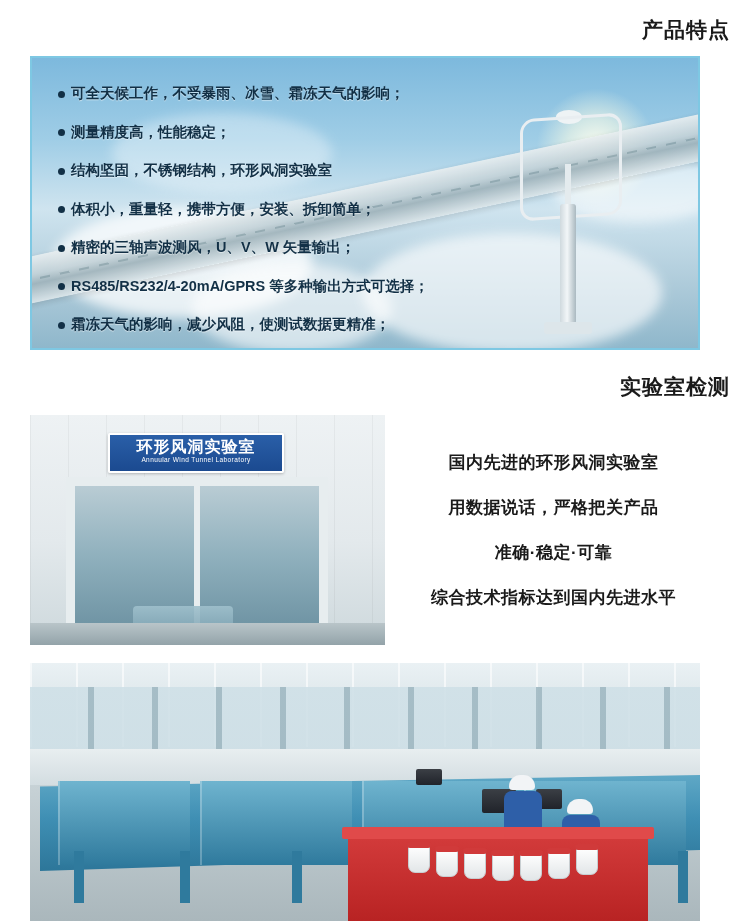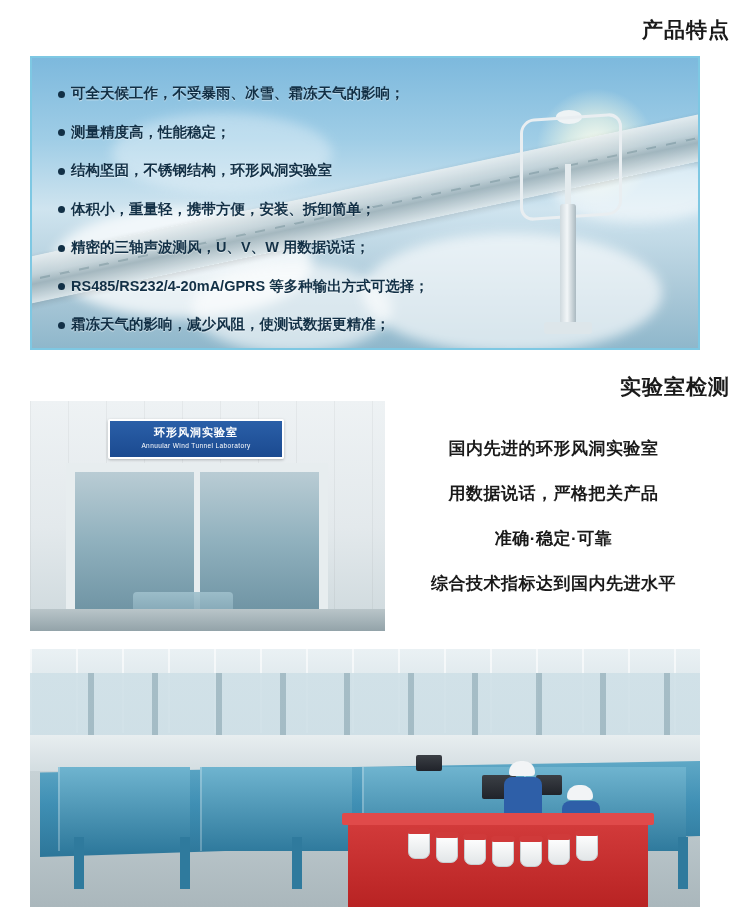--- a/index.html
+++ b/index.html
@@ -146,21 +146,21 @@
     width: 7px; height: 7px;
     border-radius: 50%;
     background: #123046;
     margin-right: 6px;
     vertical-align: middle;
   }
 
   
   #lab-title {
     margin-top: 23px;
-    margin-bottom: 0;
+    margin-bottom: 14px;
   }
   .lab-row {
     display: flex;
     margin: 0 30px;
     height: 230px;
     gap: 0;
   }
   .lab-photo {
     position: relative;
     width: 355px;
@@ -180,21 +180,21 @@
     width: 172px; height: 36px;
     background: linear-gradient(180deg,#2a5fa8,#1b4a90);
     border: 2px solid #ffffff;
     border-radius: 2px;
     color: #fff;
     text-align: center;
     box-shadow: 0 1px 3px rgba(0,0,0,.25);
   }
   .lab-photo .signboard .cn {
     display: block;
-    font-size: 11px;
+    font-size: 16px;
     font-weight: bold;
     line-height: 17px;
     margin-top: 3px;
     letter-spacing: 1px;
   }
   .lab-photo .signboard .en {
     display: block;
     font-size: 6.5px;
     line-height: 9px;
     letter-spacing: .4px;
@@ -354,21 +354,21 @@
       <div class="dframe"></div>
       <div class="mast"></div>
       <div class="base"></div>
     </div>
 
     <ul class="feature-list">
       <li><span class="dot"></span><span>可全天候工作，不受暴雨、冰雪、霜冻天气的影响；</span></li>
       <li><span class="dot"></span><span>测量精度高，性能稳定；</span></li>
       <li><span class="dot"></span><span>结构坚固，不锈钢结构，环形风洞实验室</span></li>
       <li><span class="dot"></span><span>体积小，重量轻，携带方便，安装、拆卸简单；</span></li>
-      <li><span class="dot"></span><span>精密的三轴声波测风，U、V、W 用数据说话；</span></li>
+      <li><span class="dot"></span><span>精密的三轴声波测风，U、V、W 矢量输出；</span></li>
       <li><span class="dot"></span><span>RS485/RS232/4-20mA/GPRS 等多种输出方式可选择；</span></li>
       <li><span class="dot"></span><span>霜冻天气的影响，减少风阻，使测试数据更精准；</span></li>
     </ul>
   </div>
 
   <h1 class="section-title" id="lab-title">实验室检测</h1>
 
   <div class="lab-row">
     <div class="lab-photo">
       <div class="wall"></div>

